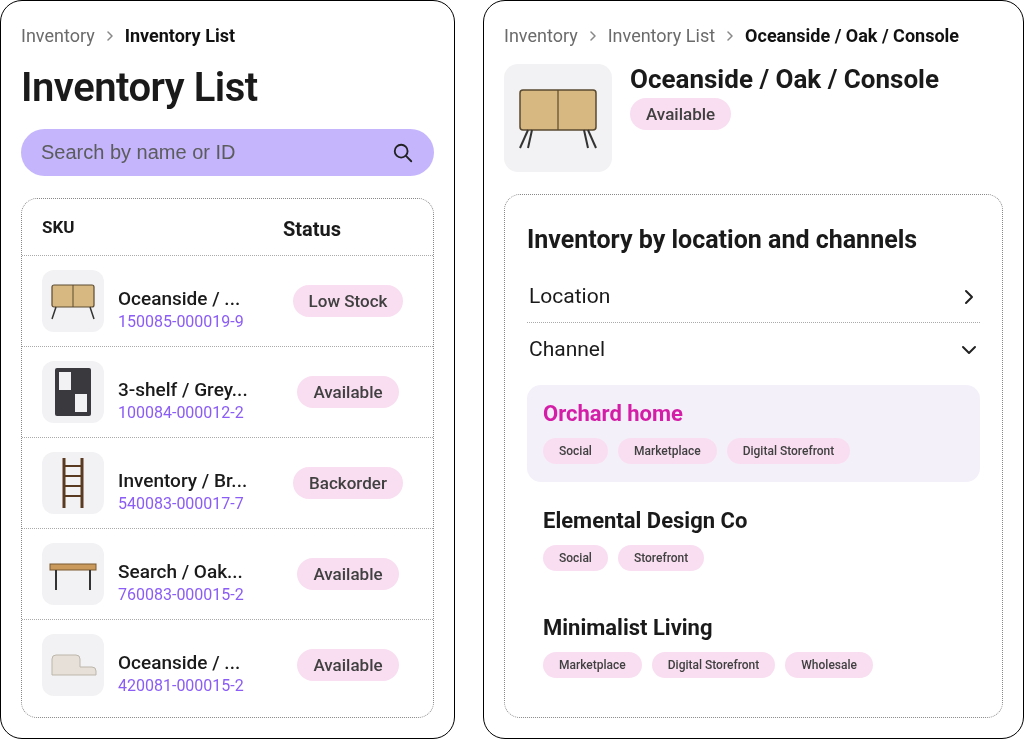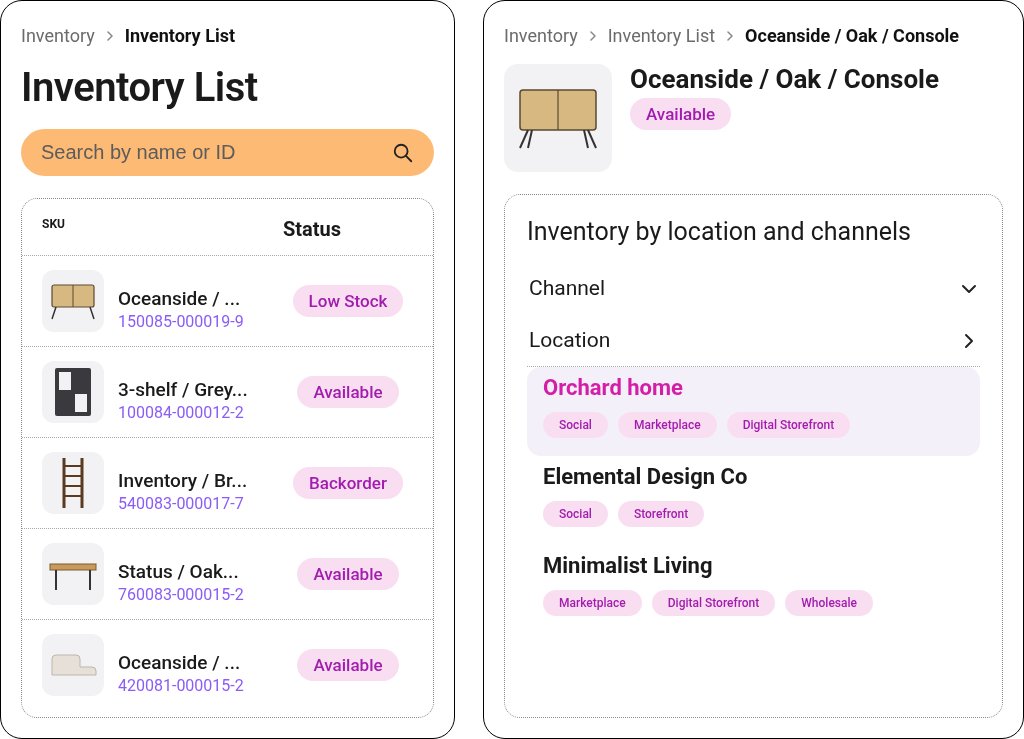--- a/index.html
+++ b/index.html
@@ -48,21 +48,21 @@
     font-size: 40px;
     font-weight: 600;
     letter-spacing: -0.5px;
     margin-bottom: 18px;
   }
 
   
   .search {
     display: flex;
     align-items: center;
-    background: #fdba74;
+    background: #c4b5fd;
     border-radius: 999px;
     padding: 12px 20px;
     gap: 14px;
     margin-bottom: 22px;
   }
   .search input {
     flex: 1;
     border: none;
     background: transparent;
     font-size: 20px;
@@ -76,21 +76,21 @@
   .table-card {
     border: 1px dotted #888;
     border-radius: 16px;
     flex: 1;
     overflow: hidden;
   }
   .table-head {
     display: flex;
     padding: 18px 20px 14px 20px;
   }
-  .th-sku { flex: 1; font-size: 12px; font-weight: 700; }
+  .th-sku { flex: 1; font-size: 17px; font-weight: 700; }
   .th-status { width: 130px; font-size: 20px; font-weight: 700; }
 
   .row {
     display: flex;
     align-items: center;
     padding: 14px 20px;
     border-top: 1px dotted #aaa;
     gap: 14px;
   }
   .thumb {
@@ -116,21 +116,21 @@
   }
   .sku-id {
     font-size: 16px;
     color: #8b5cf6;
     margin-top: 2px;
   }
   .status-cell { width: 130px; display:flex; justify-content:center; }
   .pill {
     display: inline-block;
     background: #f9def1;
-    color: #a21caf;
+    color: #404040;
     font-size: 17px;
     font-weight: 500;
     padding: 6px 16px;
     border-radius: 999px;
     white-space: nowrap;
     text-align: right;
   }
 
   
   .product-header {
@@ -162,37 +162,39 @@
   
   .section-card {
     border: 1px dotted #888;
     border-radius: 16px;
     padding: 22px 22px 12px 22px;
     flex: 1;
     overflow: hidden;
   }
   .section-title {
     font-size: 25px;
-    font-weight: 400;
+    font-weight: 700;
     margin-bottom: 16px;
+    margin-top: 8px;
   }
   .accordion-row {
     display: flex;
     align-items: center;
     justify-content: space-between;
     padding: 14px 2px;
     font-size: 21px;
     border-bottom: 1px dotted #aaa;
   }
   .accordion-row:last-of-type { border-bottom: none; }
   .chev { width: 18px; height: 18px; }
 
   .channel-block {
-    padding: 8px 16px 18px 16px;
+    padding: 16px 16px 18px 16px;
     border-radius: 14px;
+    margin-top: 10px;
   }
   .channel-block.active {
     background: #f4f0fa;
   }
   .channel-name {
     font-size: 22px;
     font-weight: 700;
     margin-bottom: 12px;
   }
   .channel-block.active .channel-name { color: #d41ea8; }
@@ -291,21 +293,21 @@
 
       <div class="row">
         <div class="thumb">
           <svg width="54" height="40" viewBox="0 0 54 40">
               <rect x="4" y="10" width="46" height="6" fill="#c99a5b" stroke="#7a5a30"></rect>
               <line x1="10" y1="16" x2="10" y2="36" stroke="#333" stroke-width="2"></line>
               <line x1="44" y1="16" x2="44" y2="36" stroke="#333" stroke-width="2"></line>
             </svg>
         </div>
         <div class="sku-info">
-          <div class="sku-name">Status / Oak...</div>
+          <div class="sku-name">Search / Oak...</div>
           <div class="sku-id">760083-000015-2</div>
         </div>
         <div class="status-cell">
             <span class="pill">Available</span>
           </div>
       </div>
 
       <div class="row">
         <div class="thumb">
           <svg width="54" height="40" viewBox="0 0 54 40">
@@ -354,34 +356,34 @@
       </div>
       <div>
         <div class="product-title">Oceanside / Oak / Console</div>
         <span class="pill">Available</span>
       </div>
     </div>
 
     <div class="section-card">
       <div class="section-title">Inventory by location and channels</div>
 
+      <div class="accordion-row">
+        <span>Location</span>
+        <span class="chev">
+          <svg viewBox="0 0 18 18" width="18" height="18">
+              <path d="M6 3 L12 9 L6 15" stroke="#222" stroke-width="2" fill="none" stroke-linecap="round" stroke-linejoin="round"></path>
+            </svg>
+        </span>
+      </div>
+
       <div class="accordion-row" style="border-bottom:none;">
         <span>Channel</span>
         <span class="chev">
           <svg viewBox="0 0 18 18" width="18" height="18">
               <path d="M3 6 L9 12 L15 6" stroke="#222" stroke-width="2" fill="none" stroke-linecap="round" stroke-linejoin="round"></path>
-            </svg>
-        </span>
-      </div>
-
-      <div class="accordion-row">
-        <span>Location</span>
-        <span class="chev">
-          <svg viewBox="0 0 18 18" width="18" height="18">
-              <path d="M6 3 L12 9 L6 15" stroke="#222" stroke-width="2" fill="none" stroke-linecap="round" stroke-linejoin="round"></path>
             </svg>
         </span>
       </div>
 
       <div class="channel-block active">
         <div class="channel-name">Orchard home</div>
         <div class="chips">
           <span class="pill">Social</span>
           <span class="pill">Marketplace</span>
           <span class="pill">Digital Storefront</span>

